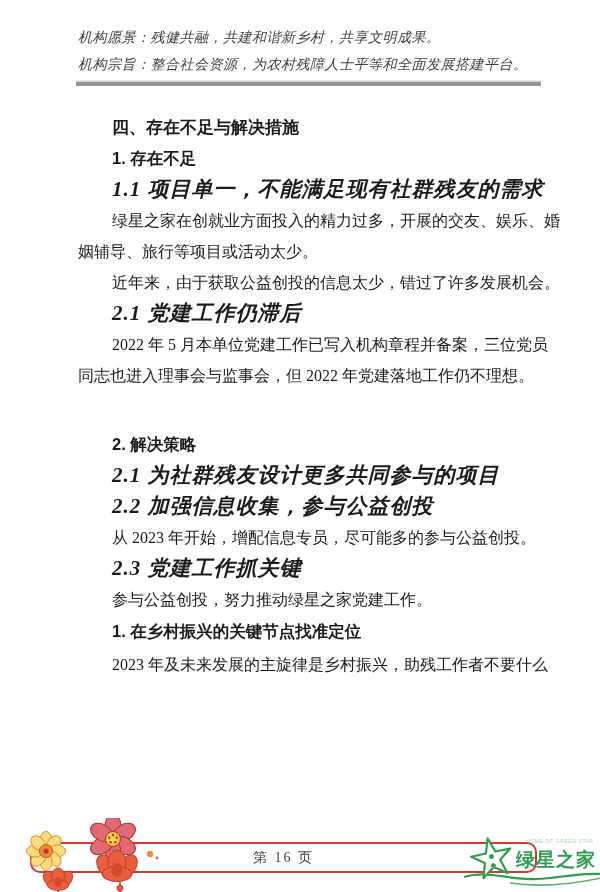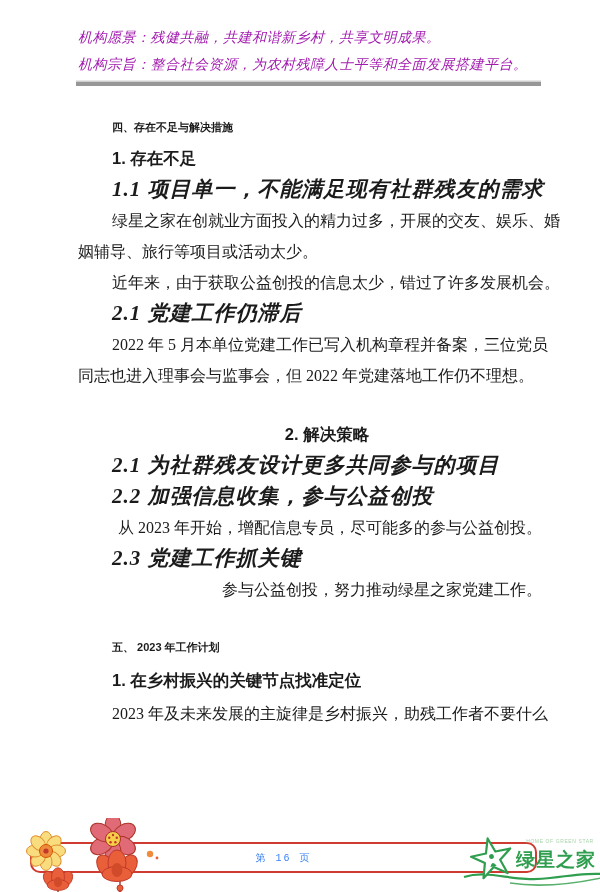--- a/index.html
+++ b/index.html
@@ -9,61 +9,61 @@
     background:#ffffff;
     overflow:hidden;
     font-family:"Liberation Serif","DejaVu Serif",serif;
     color:#1b1b1b;
   }
   
   .hdr{position:absolute;top:24px;left:78px;right:56px;}
   .hdr-line{
     font-family:"Liberation Serif","DejaVu Serif",serif;
     font-style:italic;
-    color:#a21caf;
+    color:#404040;
     font-size:14px;
     line-height:27px;
     letter-spacing:0.5px;
     white-space:nowrap;
   }
   .hdr-rule{
     position:absolute;top:82px;left:76px;width:465px;height:3.5px;
     background:#979797;
     box-shadow:0 -1.5px 0 #cfcfcf;
   }
   
   .content{position:absolute;top:112px;left:78px;right:58px;}
   .line{height:31px;line-height:31px;font-size:16px;white-space:nowrap;}
-  .indent{padding-left:34px;text-align:right;}
+  .indent{padding-left:34px;}
   .h-major{
     font-family:"Liberation Sans","DejaVu Sans",sans-serif;
-    font-weight:700;font-size:11px;padding-left:34px;
+    font-weight:700;font-size:17px;padding-left:34px;
   }
   .h-num{
     font-family:"Liberation Sans","DejaVu Sans",sans-serif;
     font-weight:700;font-size:16.5px;padding-left:34px;
   }
   .h-kai{
     font-family:"Liberation Serif","DejaVu Serif",serif;
     font-weight:700;font-style:italic;
     font-size:21px;letter-spacing:1px;padding-left:34px;
   }
-  .gap-lg{margin-top:28px;text-align:center;}
+  .gap-lg{margin-top:38px;}
   .gap-md{margin-top:26px;}
   .tall{height:33px;line-height:33px;}
   
   .footer-band{
     position:absolute;left:30px;top:842px;width:503px;height:27px;
     border:2px solid #cf3b30;border-radius:10px;
     display:flex;align-items:center;justify-content:center;
     z-index:1;background:#ffffff;
   }
   .page-num{
-    font-family:Liberation Mono, monospace;
-    font-size:10px;color:#3b82f6;letter-spacing:2px;
+    font-family:Liberation Serif, serif;
+    font-size:14px;color:#404040;letter-spacing:2px;
   }
   .flowers{position:absolute;left:0;top:818px;z-index:2;}
   .logo{position:absolute;left:462px;top:832px;z-index:2;}
 </style>
 </head>
 <body>
 
 <div class="page">
 
   <div class="hdr">
@@ -81,21 +81,20 @@
     <div class="line indent">近年来，由于获取公益创投的信息太少，错过了许多发展机会。</div>
     <div class="line h-kai">2.1 党建工作仍滞后</div>
     <div class="line indent">2022 年 5 月本单位党建工作已写入机构章程并备案，三位党员</div>
     <div class="line">同志也进入理事会与监事会，但 2022 年党建落地工作仍不理想。</div>
     <div class="line h-num gap-lg">2. 解决策略</div>
     <div class="line h-kai">2.1 为社群残友设计更多共同参与的项目</div>
     <div class="line h-kai">2.2 加强信息收集，参与公益创投</div>
     <div class="line indent">从 2023 年开始，增配信息专员，尽可能多的参与公益创投。</div>
     <div class="line h-kai">2.3 党建工作抓关键</div>
     <div class="line indent">参与公益创投，努力推动绿星之家党建工作。</div>
-    <div class="line h-major gap-md tall">五、 2023 年工作计划</div>
     <div class="line h-num tall">1. 在乡村振兴的关键节点找准定位</div>
     <div class="line indent tall">2023 年及未来发展的主旋律是乡村振兴，助残工作者不要什么</div>
   </div>
 
   <div class="footer-band">
     <span class="page-num">第 16 页</span>
   </div>
 
   <svg class="flowers" width="170" height="74" viewBox="0 0 170 74">
 

